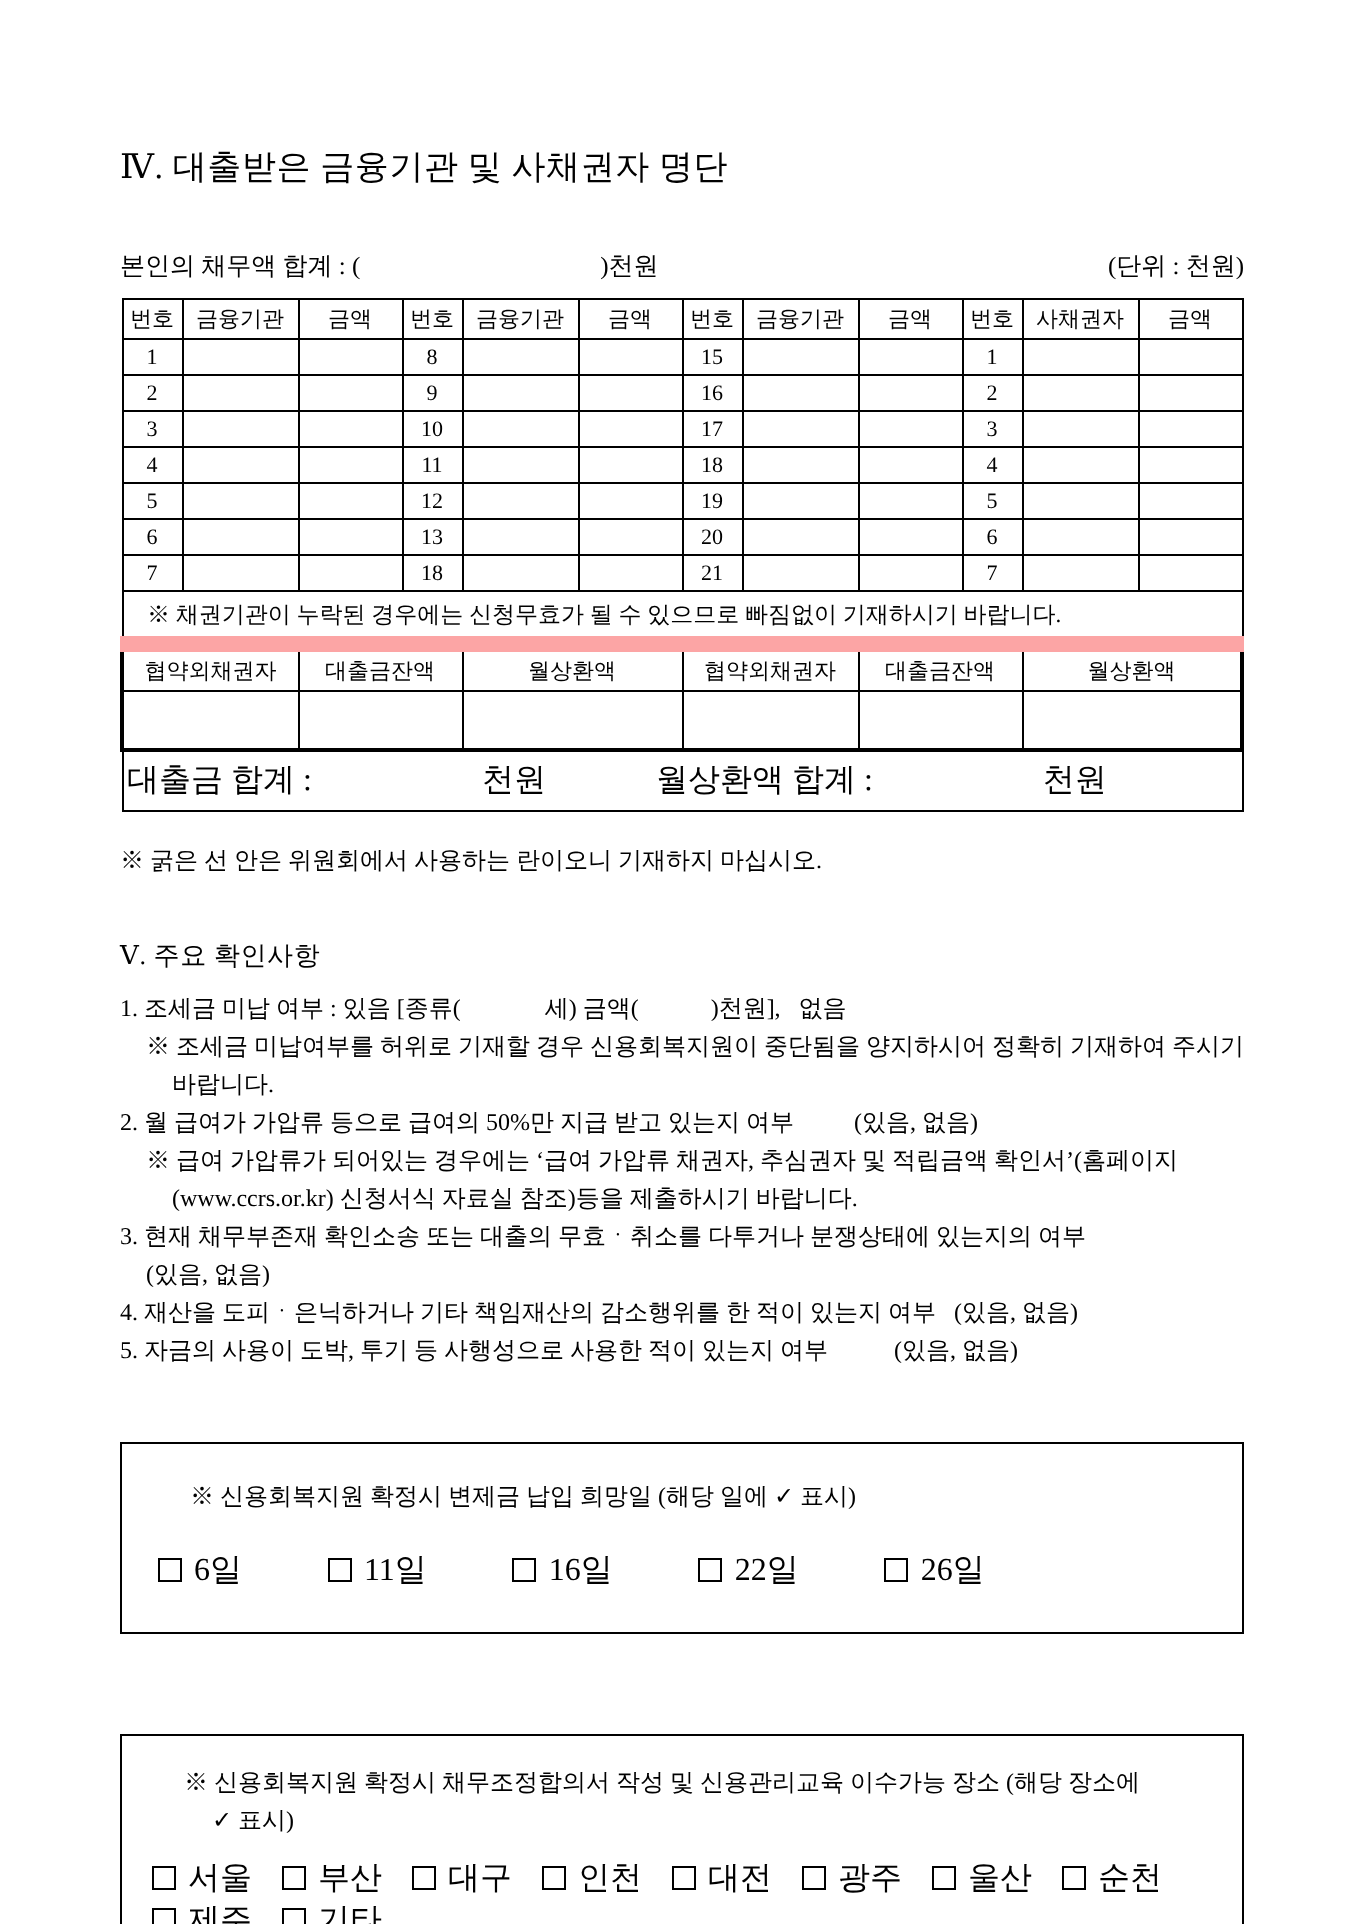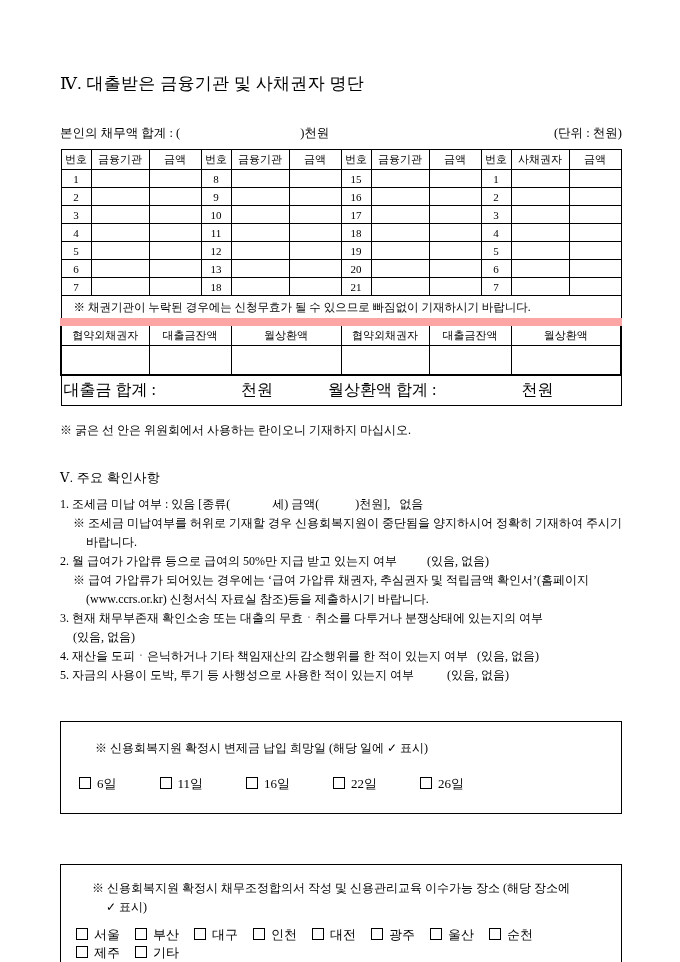--- a/index.html
+++ b/index.html
@@ -44,21 +44,21 @@
   .sec5-title { margin-top: 30px; font-size: 13px; font-weight: 400; margin-bottom: 8px; letter-spacing: 0.3px; }
   .checklist { white-space: pre-wrap; }
   .check-item { font-size: 12px; line-height: 19px; }
   .item-line.cont { padding-left: 13px; }
   .item-note { padding-left: 26px; text-indent: -13px; }
 
   .option-box { border: 1.5px solid #000; margin-top: 36px; padding: 17px 18px 20px; }
   .option-box.loc { margin-top: 50px; padding: 14px 15px 18px; }
   .box-title { font-size: 12px; line-height: 19px; margin-left: 16px; }
   .box-title-line.cont { padding-left: 14px; }
-  .cb-row { margin-top: 17px; font-size: 13px; }
+  .cb-row { margin-top: 17px; font-size: 16px; }
   .option-box.loc .cb-row { margin-top: 9px; }
   .cb-item { display: inline-block; white-space: nowrap; }
   .pay .cb-item { margin-right: 43px; }
   .loc .cb-item { margin-right: 15px; }
   .cb-box { display: inline-block; width: 10px; height: 10px; border: 1.2px solid #000;
             margin-right: 6px; vertical-align: -1px; background: #fff; }
 </style>
 </head>
 <body>
 

